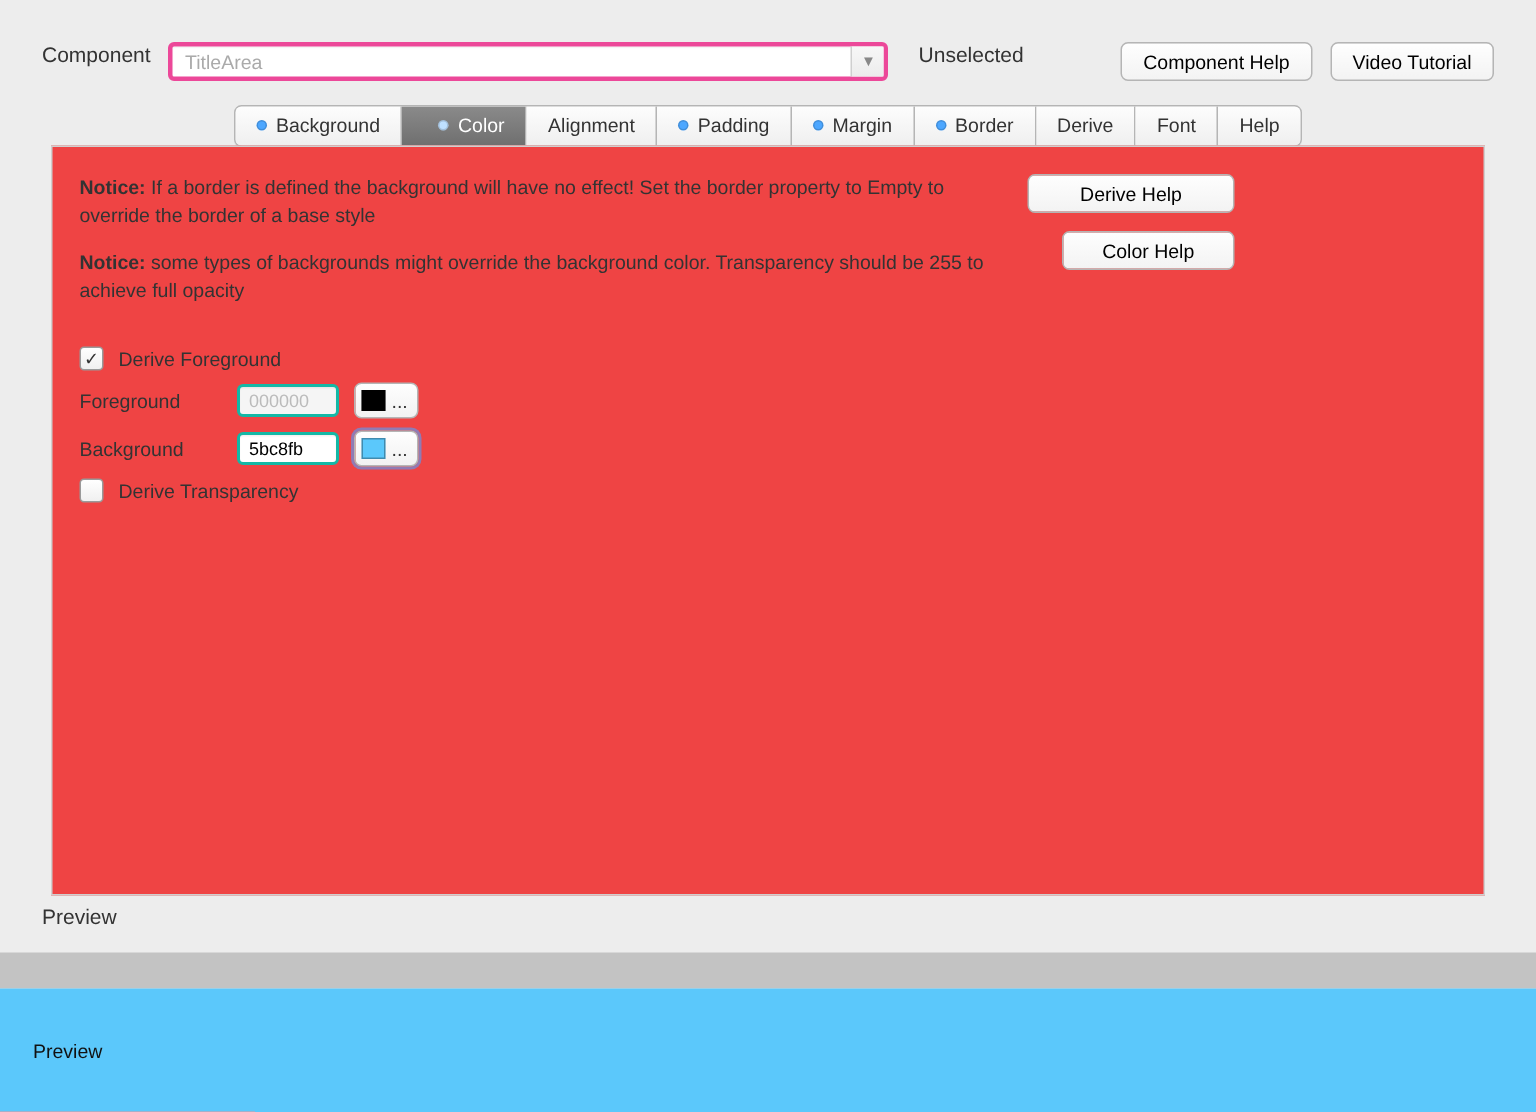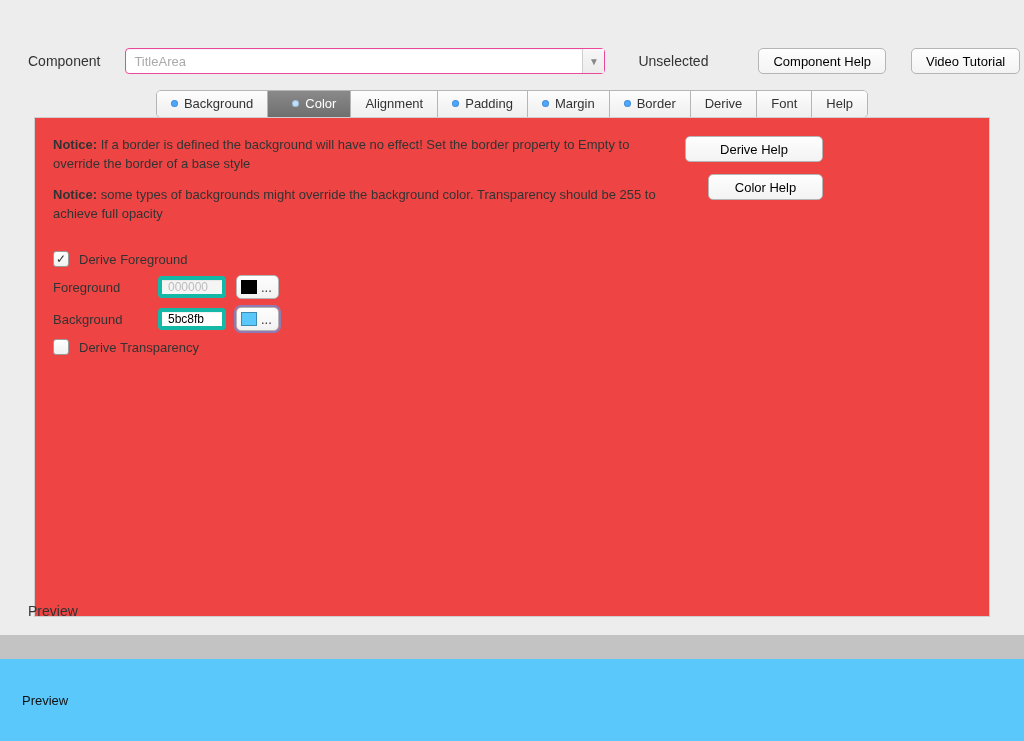--- a/index.html
+++ b/index.html
@@ -8,31 +8,30 @@
     font-family: "Helvetica Neue", Arial, sans-serif;
     font-size: 13px;
     background: #ededed;
     color: #333;
     width: 1024px;
     height: 741px;
     overflow: hidden;
   }
   .toprow {
     display: flex;
-    align-items: center;
+    align-items: flex-start;
     padding: 28px 28px 12px 28px;
-    gap: 25px;
-    margin-top: 20px;
+    gap: 12px;
   }
   .toprow .label { font-size: 14px; }
   .combo {
     flex: 0 0 480px;
     display: flex;
     height: 26px;
-    border: 1px solid #ec4899;
+    border: 3px solid #ec4899;
     border-radius: 4px;
     background: #fff;
     box-shadow: inset 0 1px 1px rgba(0,0,0,0.05);
   }
   .combo input {
     flex: 1;
     border: none;
     background: transparent;
     padding: 0 8px;
     color: #aaa;
@@ -127,21 +126,21 @@
     background: linear-gradient(#fff,#f0f0f0);
     display: flex; align-items: center; justify-content: center;
     cursor: pointer;
     font-size: 12px;
     color: #333;
   }
   .fieldlabel { width: 95px; }
   .textbox {
     width: 68px;
     height: 22px;
-    border: 4px solid #14b8a6;
+    border: 2px solid #14b8a6;
     border-radius: 4px;
     background: #fff;
     padding: 0 6px;
     font-size: 12px;
     box-shadow: inset 0 1px 1px rgba(0,0,0,0.06);
     outline: none;
   }
   .textbox.disabled { color: #bbb; background: #f5f5f5; }
   .swatchbtn {
     display: flex;

